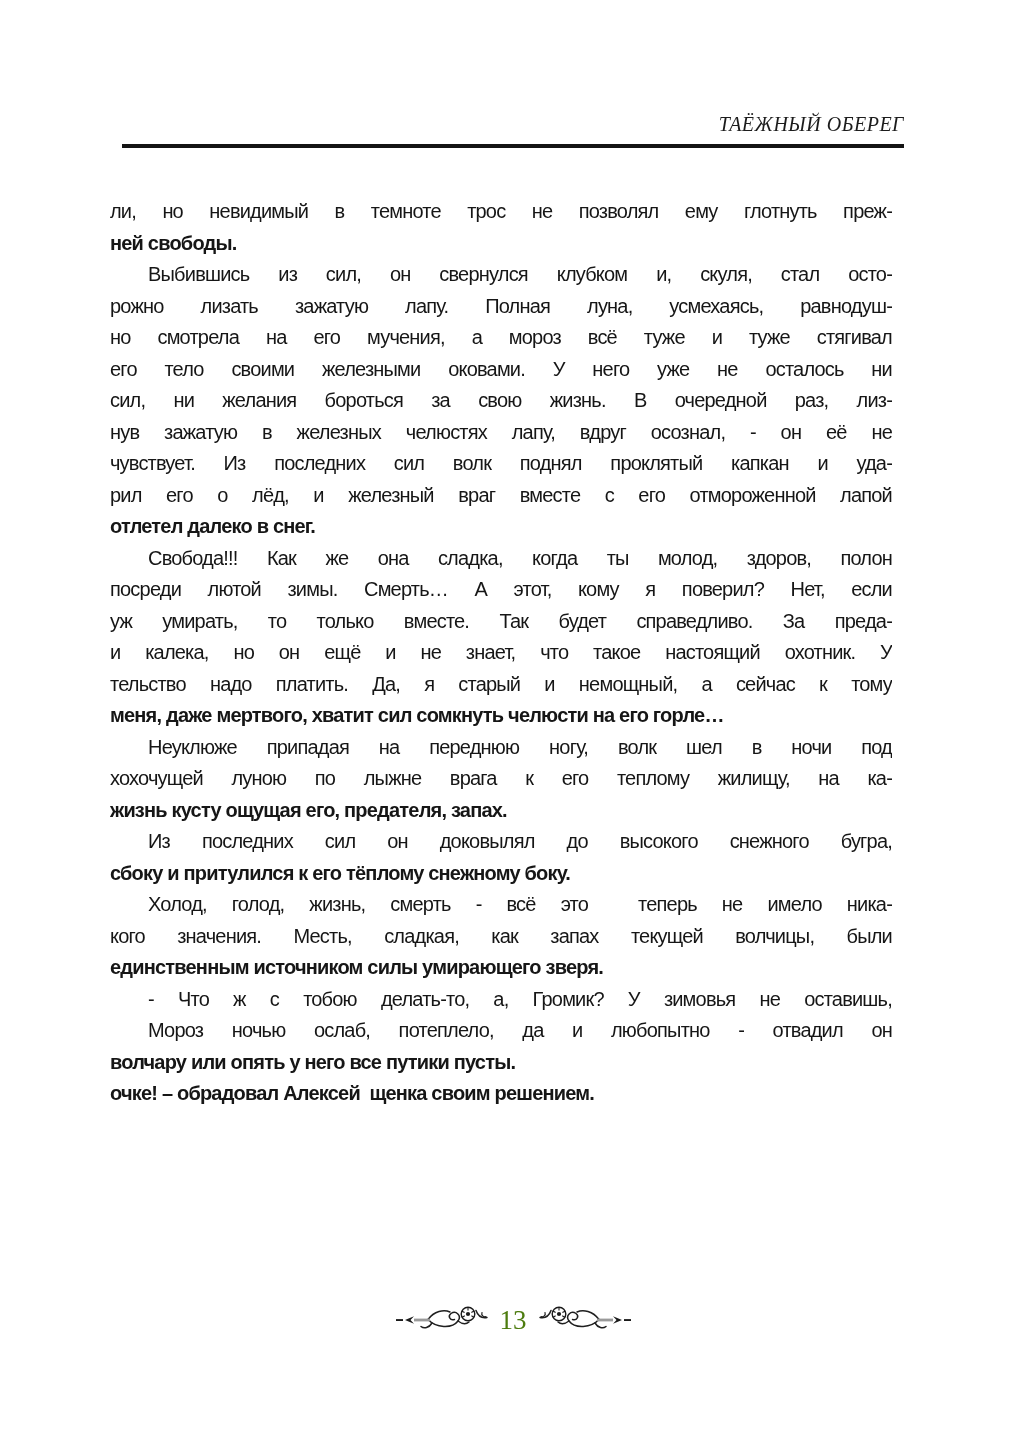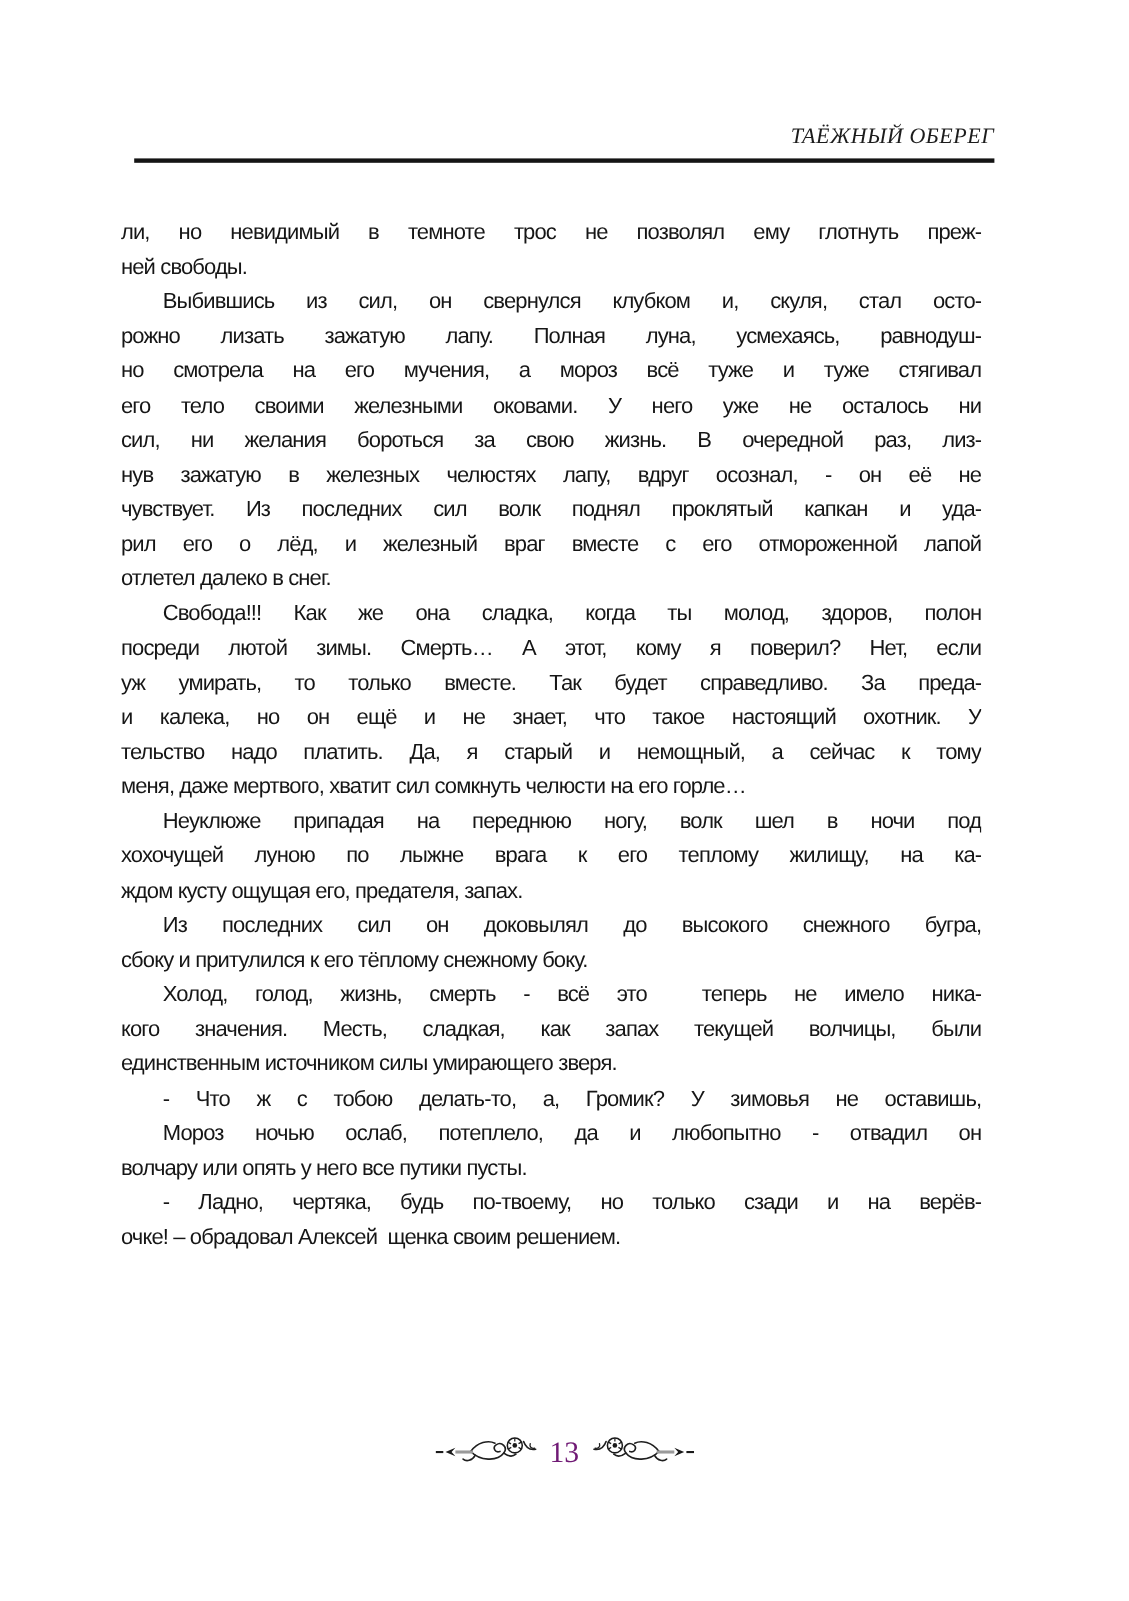--- a/index.html
+++ b/index.html
@@ -42,37 +42,37 @@
     letter-spacing: -0.8px;
     line-height: 31.5px;
     color: #161616;
   }
   .line {
     max-height: 32px;
     overflow: hidden;
     white-space: normal;
   }
   .line.jline { text-align: justify; text-align-last: justify; }
-  .line.last  { text-align: center;    text-align-last: left; }
+  .line.last  { text-align: center;    text-align-last: left; font-weight: bold; }
   .para.indent .line.first { text-indent: 38px; }
   .page-footer {
     position: absolute;
     left: 0;
     top: 1300px;
     width: 1026px;
     height: 40px;
     display: flex;
     justify-content: center;
     align-items: center;
     gap: 12px;
   }
   .page-number {
     font-family: "Liberation Serif", serif;
     font-size: 27px;
-    color: #701a75;
+    color: #4d7c0f;
     line-height: 36px;
   }
   .flourish { display: block; }
 </style>
 </head>
 <body>
 
 <div class="page">
 
   <div class="running-header">
@@ -101,40 +101,39 @@
         <div class="line jline first">Свобода!!! Как же она сладка, когда ты молод, здоров, полон</div>
         <div class="line jline">посреди лютой зимы. Смерть… А этот, кому я поверил? Нет, если</div>
         <div class="line jline">уж умирать, то только вместе. Так будет справедливо. За преда-</div>
         <div class="line jline">и калека, но он ещё и не знает, что такое настоящий охотник. У</div>
         <div class="line jline">тельство надо платить. Да, я старый и немощный, а сейчас к тому</div>
         <div class="line last">меня, даже мертвого, хватит сил сомкнуть челюсти на его горле…</div>
       </div>
       <div class="para indent">
         <div class="line jline first">Неуклюже припадая на переднюю ногу, волк шел в ночи под</div>
         <div class="line jline">хохочущей луною по лыжне врага к его теплому жилищу, на ка-</div>
-        <div class="line last">ждом кусту ощущая его, предателя, запах.</div>
+        <div class="line last">жизнь кусту ощущая его, предателя, запах.</div>
       </div>
       <div class="para indent">
         <div class="line jline first">Из последних сил он доковылял до высокого снежного бугра,</div>
         <div class="line last">сбоку и притулился к его тёплому снежному боку.</div>
       </div>
       <div class="para indent">
         <div class="line jline first">Холод, голод, жизнь, смерть - всё это&nbsp; теперь не имело ника-</div>
         <div class="line jline">кого значения. Месть, сладкая, как запах текущей волчицы, были</div>
         <div class="line last">единственным источником силы умирающего зверя.</div>
       </div>
       <div class="para indent">
         <div class="line jline first">- Что ж с тобою делать-то, а, Громик? У зимовья не оставишь,</div>
       </div>
       <div class="para indent">
         <div class="line jline first">Мороз ночью ослаб, потеплело, да и любопытно - отвадил он</div>
         <div class="line last">волчару или опять у него все путики пусты.</div>
       </div>
       <div class="para indent">
-        <div class="line jline first">- Ладно, чертяка, будь по-твоему, но только сзади и на верёв-</div>
         <div class="line last">очке! – обрадовал Алексей&nbsp; щенка своим решением.</div>
       </div>
     </div>
 
   <div class="page-footer">
     <svg class="flourish" width="92" height="36" viewBox="0 0 92 36" aria-hidden="true">
       <g stroke="#1f1f1f" stroke-width="1.5" fill="none" stroke-linecap="round">
         <path d="M32,17.5 C40,26 56,27 62,19 C66,13.6 60,8 55,11.5 C51.5,14 54,19 58.5,17.5"></path>
         <path d="M32,17.5 C38,9 48,7 54,10"></path>
         <path d="M36,21 C33,26 28,27 25,24.5"></path>

